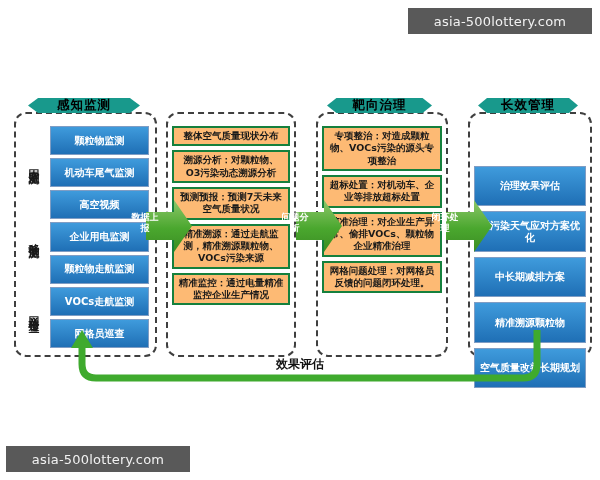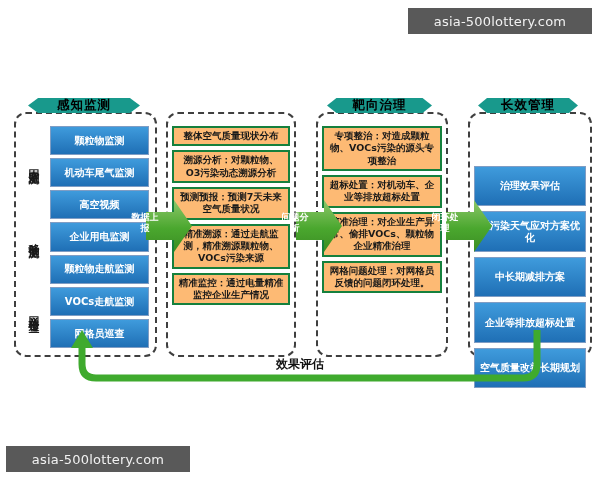--- a/index.html
+++ b/index.html
@@ -264,21 +264,21 @@
     <div class="white-box">网格问题处理：对网格员反馈的问题闭环处理。</div>
   </div>
 
   <div class="column" id="col-4"></div>
   <div class="col-header" id="hdr-4">长效管理</div>
 
   <div id="col4-boxes">
     <div class="blue-box">治理效果评估</div>
     <div class="blue-box">重污染天气应对方案优化</div>
     <div class="blue-box">中长期减排方案</div>
-    <div class="blue-box">企业等排放超标处置</div>
+    <div class="blue-box">精准溯源颗粒物</div>
     <div class="blue-box">空气质量改善长期规划</div>
   </div>
 
   <div class="arrow" id="arrow-1">
     <svg width="46" height="56" viewBox="0 0 46 56" xmlns="http://www.w3.org/2000/svg">
       <defs>
         <linearGradient id="ag1" x1="0" y1="0" x2="0" y2="1">
           <stop offset="0%" stop-color="#8dc76a"></stop>
           <stop offset="55%" stop-color="#4aa72e"></stop>
           <stop offset="100%" stop-color="#3b8c23"></stop>

